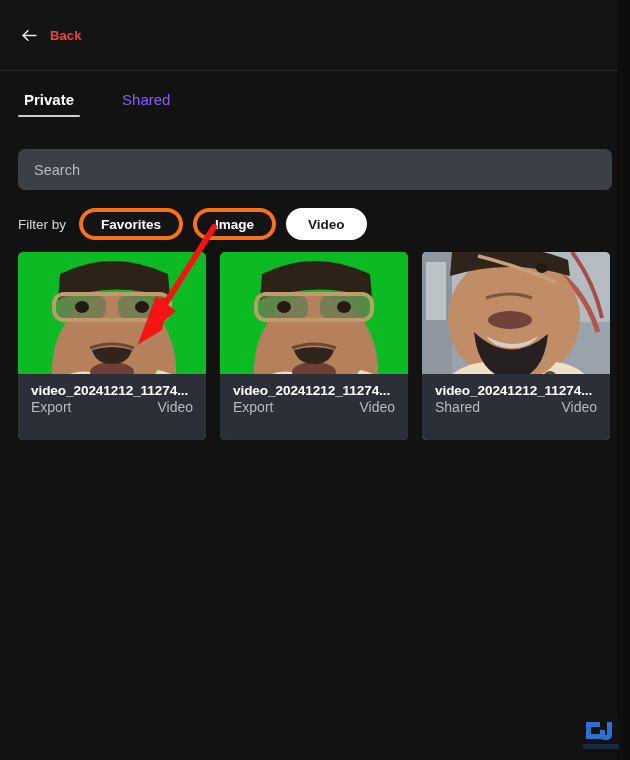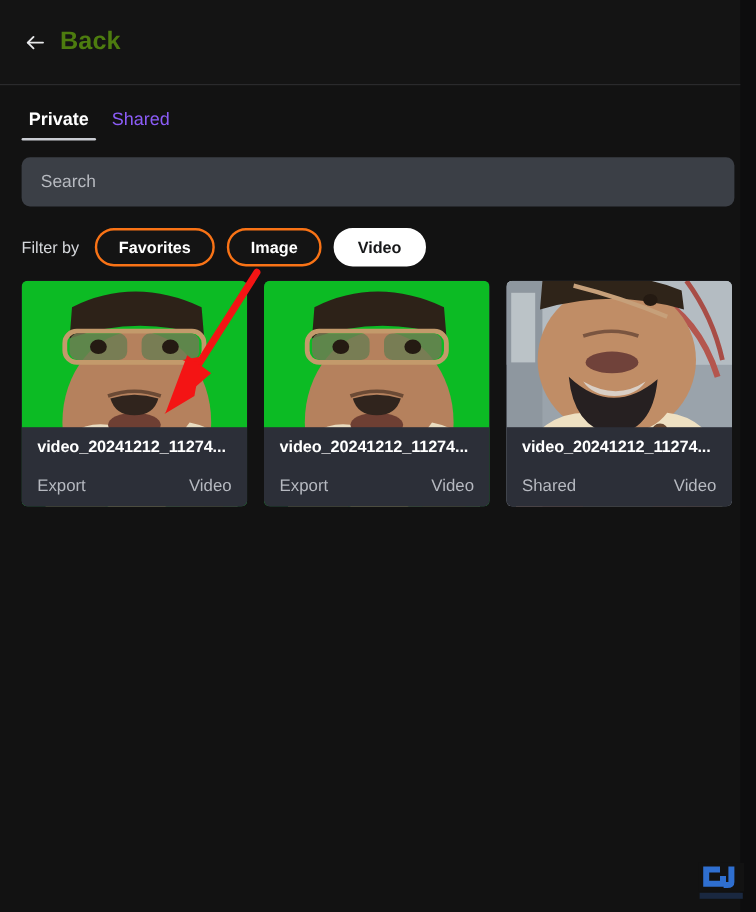--- a/index.html
+++ b/index.html
@@ -41,31 +41,31 @@
     background: none;
     border: none;
     padding: 4px 2px;
   }
   .back-arrow {
     width: 19px;
     height: 19px;
     display: block;
   }
   .back-label {
-    font-size: 21px;
+    font-size: 13px;
     font-weight: bold;
-    color: #4d7c0f;
+    color: #ef4444;
     letter-spacing: 0.1px;
   }
 
   
   .tabs {
     display: flex;
     align-items: flex-end;
-    gap: 7px;
+    gap: 36px;
     padding: 20px 18px 0 18px;
     height: 46px;
     box-sizing: border-box;
   }
   .tab {
     position: relative;
     font-size: 15px;
     padding-bottom: 9px;
     cursor: pointer;
     color: #8b5cf6;
@@ -98,20 +98,21 @@
     height: 41px;
     background: #3b3f46;
     border: none;
     border-radius: 7px;
     color: #14b8a6;
     font-size: 14.5px;
     padding: 12px 16px;
     box-sizing: border-box;
     font-family: "Liberation Sans", sans-serif;
     outline: none;
+    margin-top: 18px;
   }
   .search-box::placeholder {
     color: #b7bac0;
   }
 
   
   .filter-row {
     display: flex;
     align-items: center;
     gap: 10px;
@@ -120,21 +121,21 @@
   .filter-label {
     font-size: 13.5px;
     color: #d6d8dc;
     margin-right: 3px;
   }
   .chip {
     height: 32px;
     padding: 0 18px;
     border-radius: 16px;
     background: #141414;
-    border: 2px solid #f97316;
+    border: 4px solid #f97316;
     color: #ffffff;
     font-size: 13.5px;
     font-weight: bold;
     cursor: pointer;
     display: flex;
     align-items: center;
     font-family: "Liberation Sans", sans-serif;
   }
   .chip.selected {
     background: #ffffff;
@@ -220,21 +221,21 @@
     color: #ffffff;
     white-space: nowrap;
     overflow: hidden;
     text-overflow: ellipsis;
     letter-spacing: -0.1px;
   }
   .card-meta {
     display: flex;
     justify-content: space-between;
     align-items: center;
-    margin-top: 16px;
+    margin-top: 1px;
     font-size: 14px;
     color: #b6b9c0;
   }
 
   
   .annotation {
     position: absolute;
     left: 0;
     top: 0;
     width: 630px;

